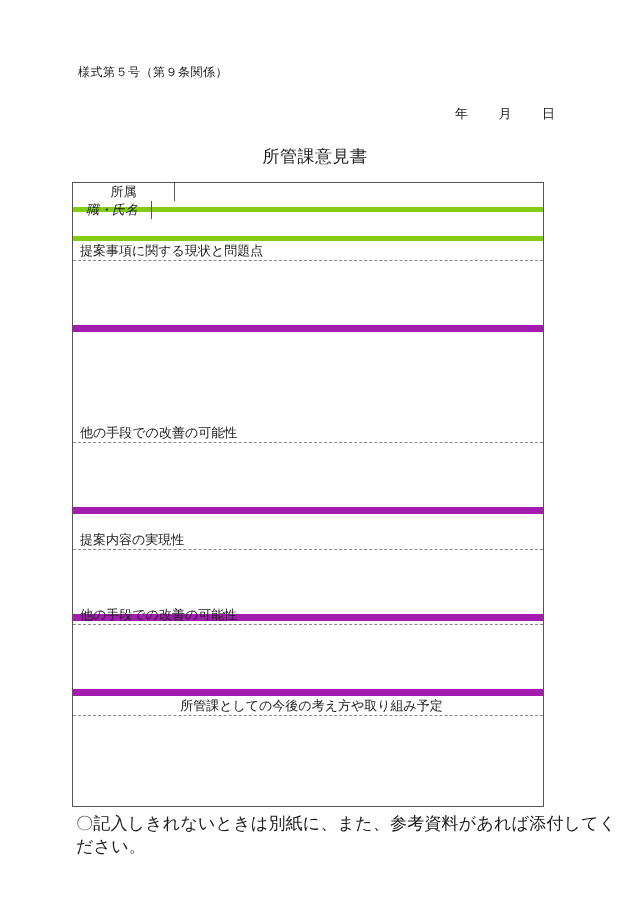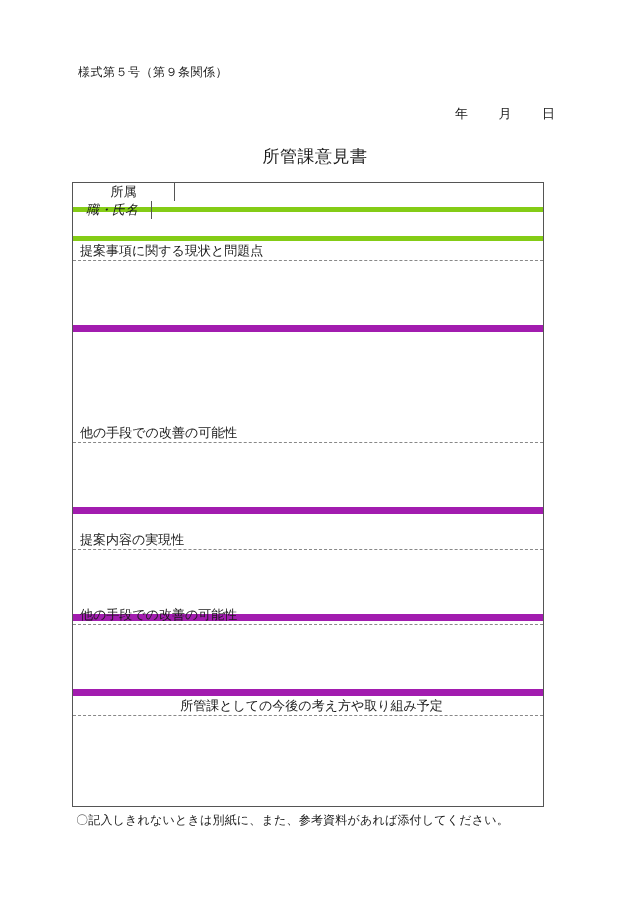--- a/index.html
+++ b/index.html
@@ -94,21 +94,21 @@
       border-bottom: 1px dashed #888;
       box-sizing: border-box;
     }
     .section-body {
       width: 100%;
     }
     .note {
       position: absolute;
       left: 76px;
       top: 812px;
-      font-size: 12px;
+      font-size: 17px;
       letter-spacing: 0.2px;
     }
   </style>
 </head>
 <body>
 
 <div class="form-number">様式第５号（第９条関係）</div>
 
 <div class="date-line">
   <span>年</span>

